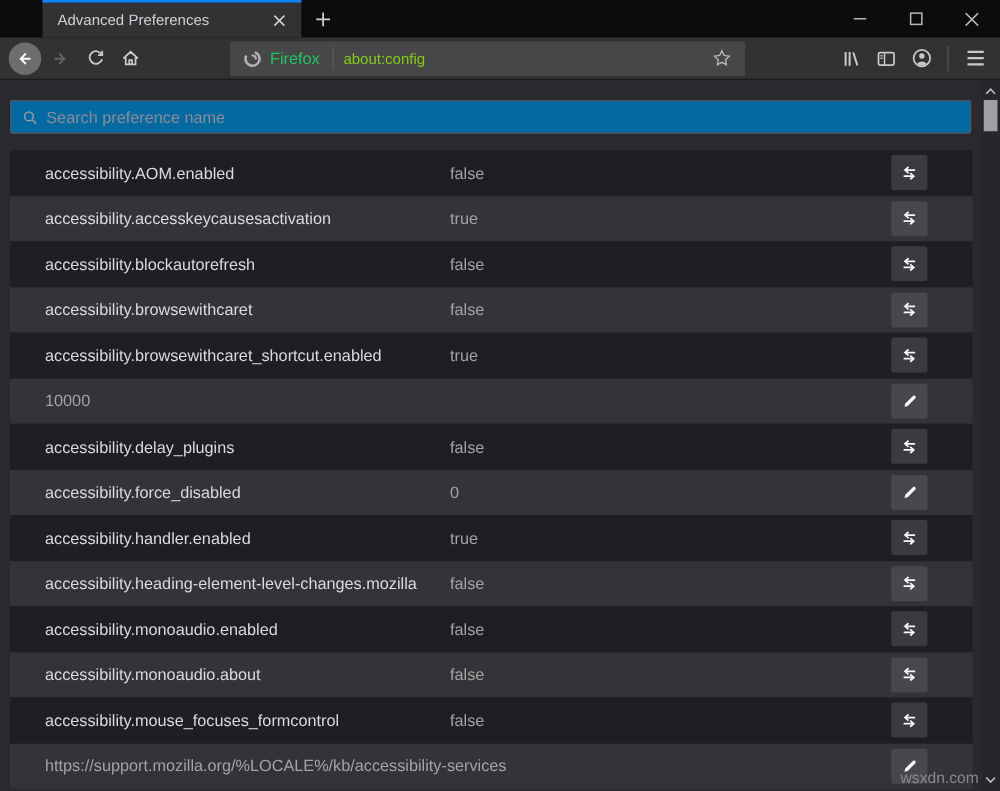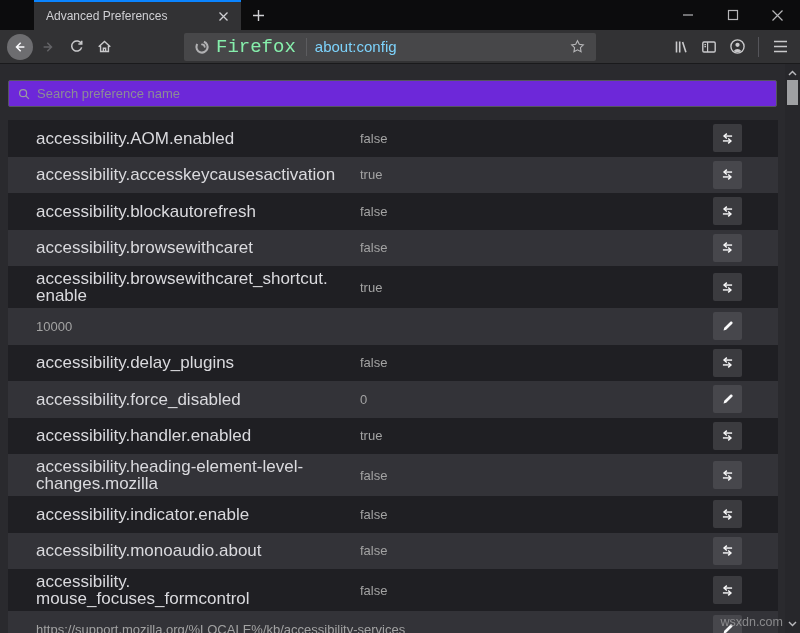--- a/index.html
+++ b/index.html
@@ -21,41 +21,41 @@
   
   .navbar { height:34px; flex:0 0 34px; background:#323234; display:flex; align-items:center;
             padding:0 6px; border-bottom:1px solid #1a1a1c; }
   .nav-btn { width:28px; height:28px; display:flex; align-items:center; justify-content:center; border-radius:2px; }
   .back-btn { width:28px; height:28px; margin-left:0; }
   .back-circle { width:26px; height:26px; border-radius:50%; background:#6d6d70;
                  display:flex; align-items:center; justify-content:center; }
   .urlbar { margin-left:66px; width:412px; height:28px; background:#474749; border-radius:2px;
             display:flex; align-items:center; padding:0 8px; }
   .url-engine { display:flex; align-items:center; gap:6px; padding:0 4px 0 2px; }
-  .url-engine-label { font-size:19px; color:#86efac;font-family:Liberation Mono, monospace; }
+  .url-engine-label { font-size:13px; color:#22c55e; }
   .url-sep { width:1px; height:18px; background:#5c5c5f; margin:0 8px 0 6px; }
-  .url-text { flex:1; font-size:15px; color:#7dd3fc; }
+  .url-text { flex:1; font-size:12px; color:#84cc16; }
   .urlbar-star { width:22px; height:22px; display:flex; align-items:center; justify-content:center; }
   .nav-right-sep { width:1px; height:20px; background:#55555a; margin:0 7px; }
   .nav-gap { flex:1; }
 
   
   .content { flex:1; background:#2a2a2e; position:relative; overflow:hidden; }
-  .searchbox { margin:16px 23px 13px 8px; height:27px; background:#6d28d9;
+  .searchbox { margin:16px 23px 13px 8px; height:27px; background:#0369a1;
                border:1px solid #55555f; border-radius:2px; display:flex; align-items:center; padding:0 8px; }
   .search-input { flex:1; background:transparent; border:none; outline:none; color:#e0e0e3;
                   font-size:13px; margin-left:6px; font-family:"Liberation Sans", sans-serif; }
   .search-input::placeholder { color:#8c8c96; opacity:1; }
 
   .pref-table { margin:0 22px 0 8px; }
   .pref-row { display:flex; align-items:center; min-height:36.5px; line-height:17px;
               padding:4px 16px 4px 28px; }
   .pref-row:nth-child(odd)  { background:#1f1f23; }
   .pref-row:nth-child(even) { background:#333338; }
-  .pref-name  { width:300px; margin-right:24px; font-size:17px; color:#dadade; overflow-wrap:break-word; }
+  .pref-name  { width:300px; margin-right:24px; font-size:13px; color:#dadade; overflow-wrap:break-word; }
   .pref-value { flex:1; font-size:13px; color:#a3a3a3; overflow-wrap:break-word; margin-right:8px; }
   .pref-btn { width:29px; height:28px; margin-right:20px; border:none; border-radius:2px;
               display:flex; align-items:center; justify-content:center; cursor:pointer; }
   .pref-row:nth-child(odd)  .pref-btn { background:#3b3b3f; }
   .pref-row:nth-child(even) .pref-btn { background:#47474c; }
   .pref-btn .icon-edit { display:none; }
   .pref-btn.edit .icon-edit { display:block; }
 
   
   .scrollbar { position:absolute; top:0; right:0; width:15px; height:100%; background:#27272b; }
@@ -237,21 +237,21 @@
         <path d="M12.9 5.4H4.6" stroke="#f9f9fa" stroke-width="1.5" fill="none"></path>
         <path d="M7.3 2.8 4.3 5.4l3 2.6" stroke="#f9f9fa" stroke-width="1.5" fill="none"></path>
         <path d="M3.1 10.6h8.3" stroke="#f9f9fa" stroke-width="1.5" fill="none"></path>
         <path d="M8.7 8 11.7 10.6l-3 2.6" stroke="#f9f9fa" stroke-width="1.5" fill="none"></path>
       </svg>
 
     </button>
   </div>
 
   <div class="pref-row">
-    <span class="pref-name">accessibility.​browsewithcaret_shortcut.​enable</span>
+    <span class="pref-name">accessibility.​browsewithcaret_shortcut.​enabled</span>
     <span class="pref-value">true</span>
     <button class="pref-btn toggle">
       <svg class="icon-toggle" width="15" height="15" viewBox="0 0 16 16">
         <path d="M12.9 5.4H4.6" stroke="#f9f9fa" stroke-width="1.5" fill="none"></path>
         <path d="M7.3 2.8 4.3 5.4l3 2.6" stroke="#f9f9fa" stroke-width="1.5" fill="none"></path>
         <path d="M3.1 10.6h8.3" stroke="#f9f9fa" stroke-width="1.5" fill="none"></path>
         <path d="M8.7 8 11.7 10.6l-3 2.6" stroke="#f9f9fa" stroke-width="1.5" fill="none"></path>
       </svg>
 
     </button>
@@ -314,21 +314,21 @@
         <path d="M12.9 5.4H4.6" stroke="#f9f9fa" stroke-width="1.5" fill="none"></path>
         <path d="M7.3 2.8 4.3 5.4l3 2.6" stroke="#f9f9fa" stroke-width="1.5" fill="none"></path>
         <path d="M3.1 10.6h8.3" stroke="#f9f9fa" stroke-width="1.5" fill="none"></path>
         <path d="M8.7 8 11.7 10.6l-3 2.6" stroke="#f9f9fa" stroke-width="1.5" fill="none"></path>
       </svg>
 
     </button>
   </div>
 
   <div class="pref-row">
-    <span class="pref-name">accessibility.​indicator.​enable</span>
+    <span class="pref-name">accessibility.​monoaudio.​enabled</span>
     <span class="pref-value">false</span>
     <button class="pref-btn toggle">
       <svg class="icon-toggle" width="15" height="15" viewBox="0 0 16 16">
         <path d="M12.9 5.4H4.6" stroke="#f9f9fa" stroke-width="1.5" fill="none"></path>
         <path d="M7.3 2.8 4.3 5.4l3 2.6" stroke="#f9f9fa" stroke-width="1.5" fill="none"></path>
         <path d="M3.1 10.6h8.3" stroke="#f9f9fa" stroke-width="1.5" fill="none"></path>
         <path d="M8.7 8 11.7 10.6l-3 2.6" stroke="#f9f9fa" stroke-width="1.5" fill="none"></path>
       </svg>
 
     </button>

